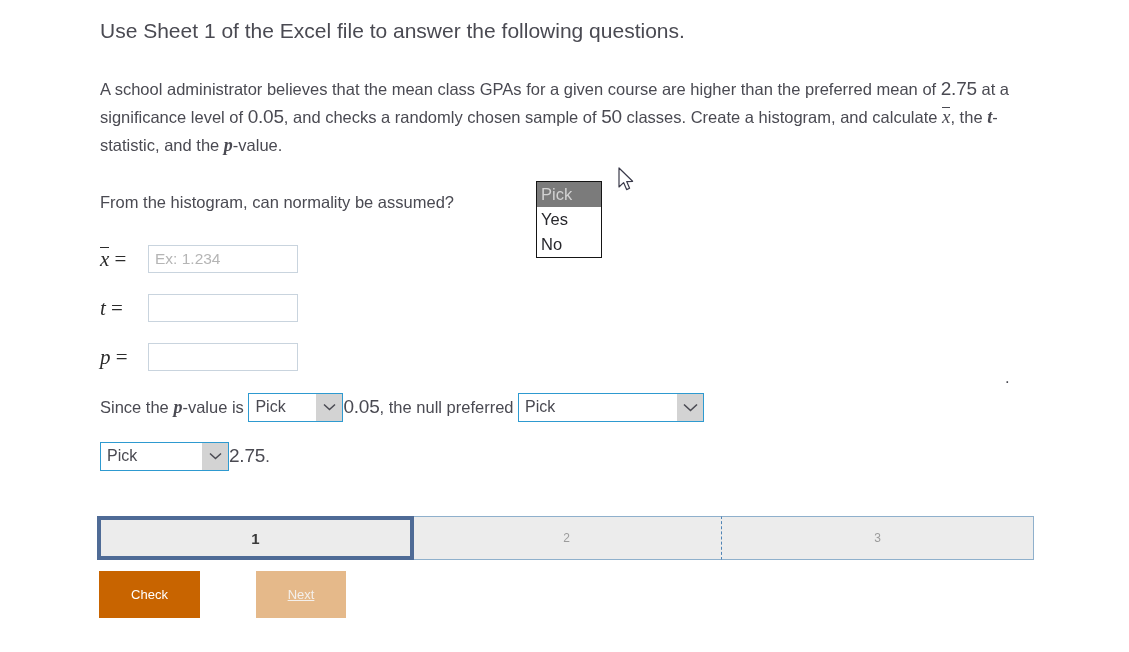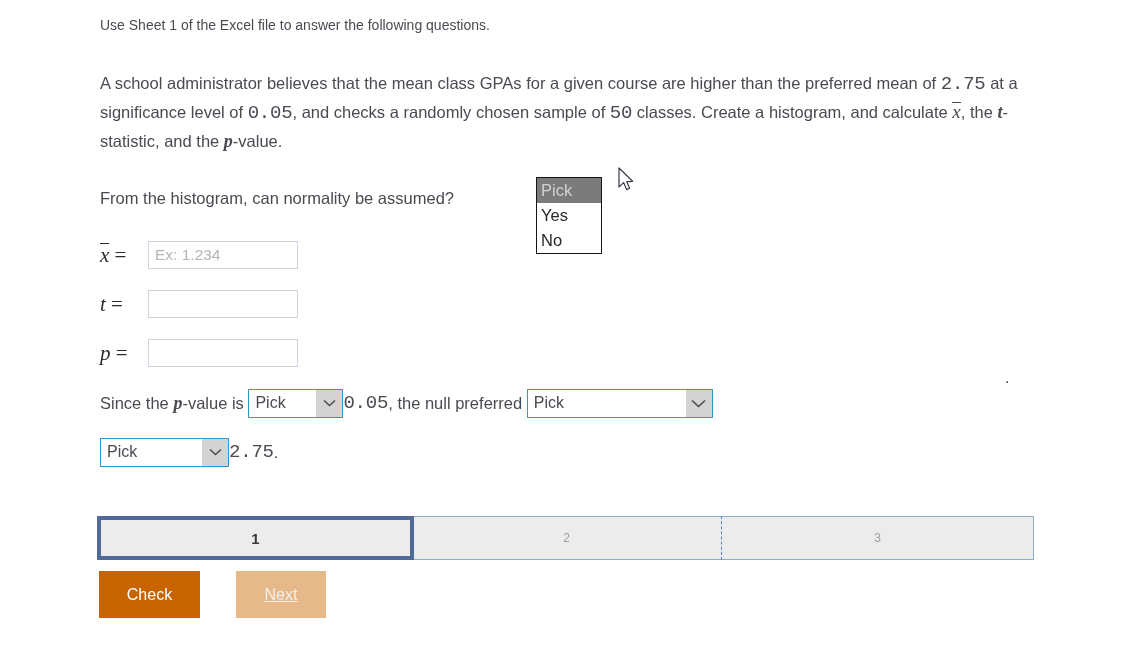--- a/index.html
+++ b/index.html
@@ -19,37 +19,37 @@
 
   .page {
     position: absolute;
     left: 100px;
     top: 0;
     width: 1000px;
   }
 
   
   .intro-line {
-    font-size: 14px;
+    font-size: 21px;
     line-height: 22px;
-    margin-top: 14px;
+    margin-top: 20px;
     color: #4a4a52;
     white-space: nowrap;
   }
 
   .problem {
     font-size: 16.5px;
     line-height: 28px;
     margin-top: 33px;
     color: #4a4a52;
     width: 930px;
   }
 
   .mathnum {
-    font-family: Liberation Mono, monospace;
+    font-family: Liberation Sans, sans-serif;
     font-size: 19px;
     letter-spacing: -0.2px;
   }
   .mathvar-bold {
     font-family: "Liberation Serif", serif;
     font-style: italic;
     font-weight: bold;
     font-size: 18px;
   }
   .xbar-inline {
@@ -250,36 +250,36 @@
   .btn-row {
     position: absolute;
     left: 99px;
     top: 571px;
     display: flex;
   }
   .btn {
     border: none;
     box-sizing: border-box;
     font-family: "Liberation Sans", sans-serif;
-    font-size: 16px;
+    font-size: 13px;
     cursor: pointer;
     height: 47px;
     display: flex;
     align-items: center;
     justify-content: center;
     padding: 4px;
   }
   .btn-check {
     width: 101px;
     background: #c86400;
     color: #ffffff;
   }
   .btn-next {
     width: 90px;
-    margin-left: 36px;
+    margin-left: 56px;
     background: #e5b98a;
     color: #f4f0ec;
     text-decoration: underline;
   }
 
   
   .cursor {
     position: absolute;
     left: 618px;
     top: 167px;

